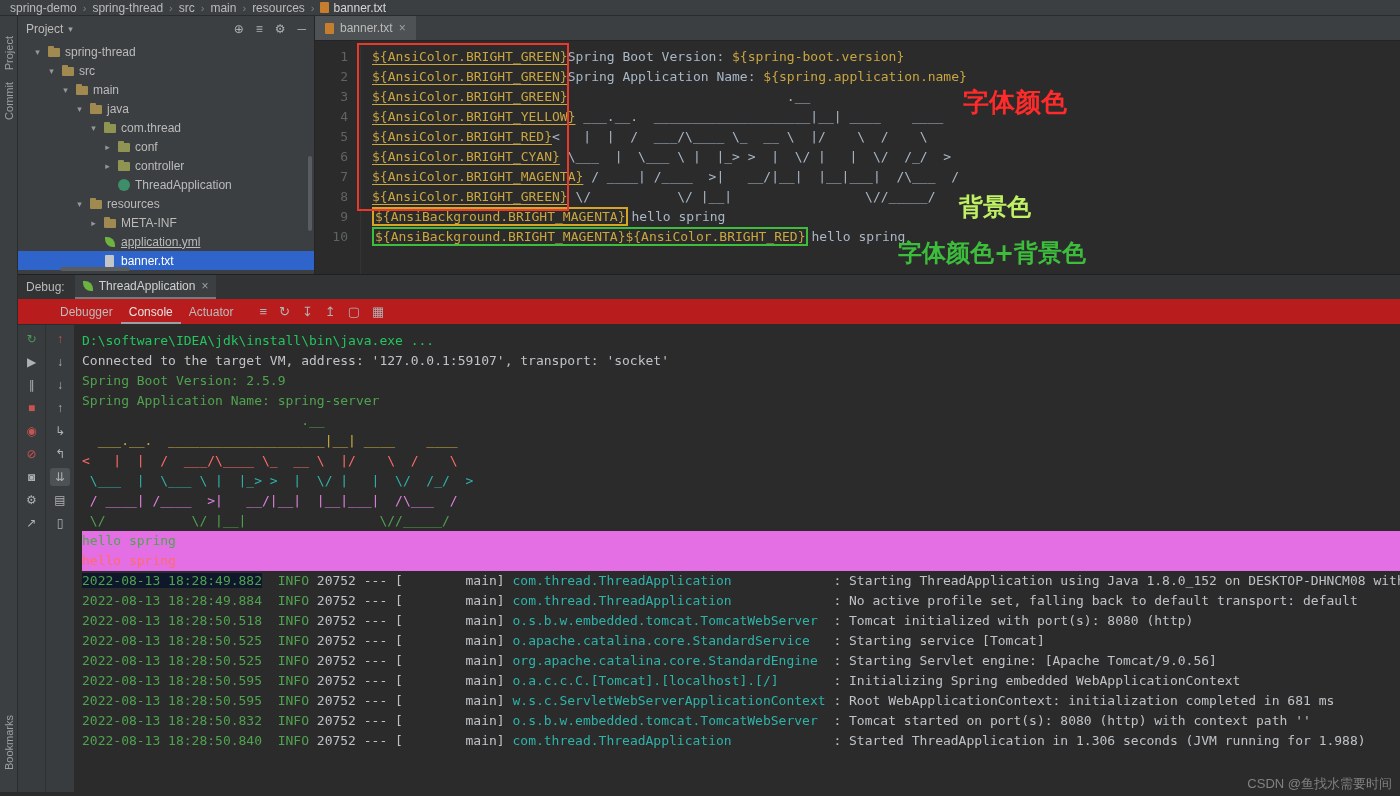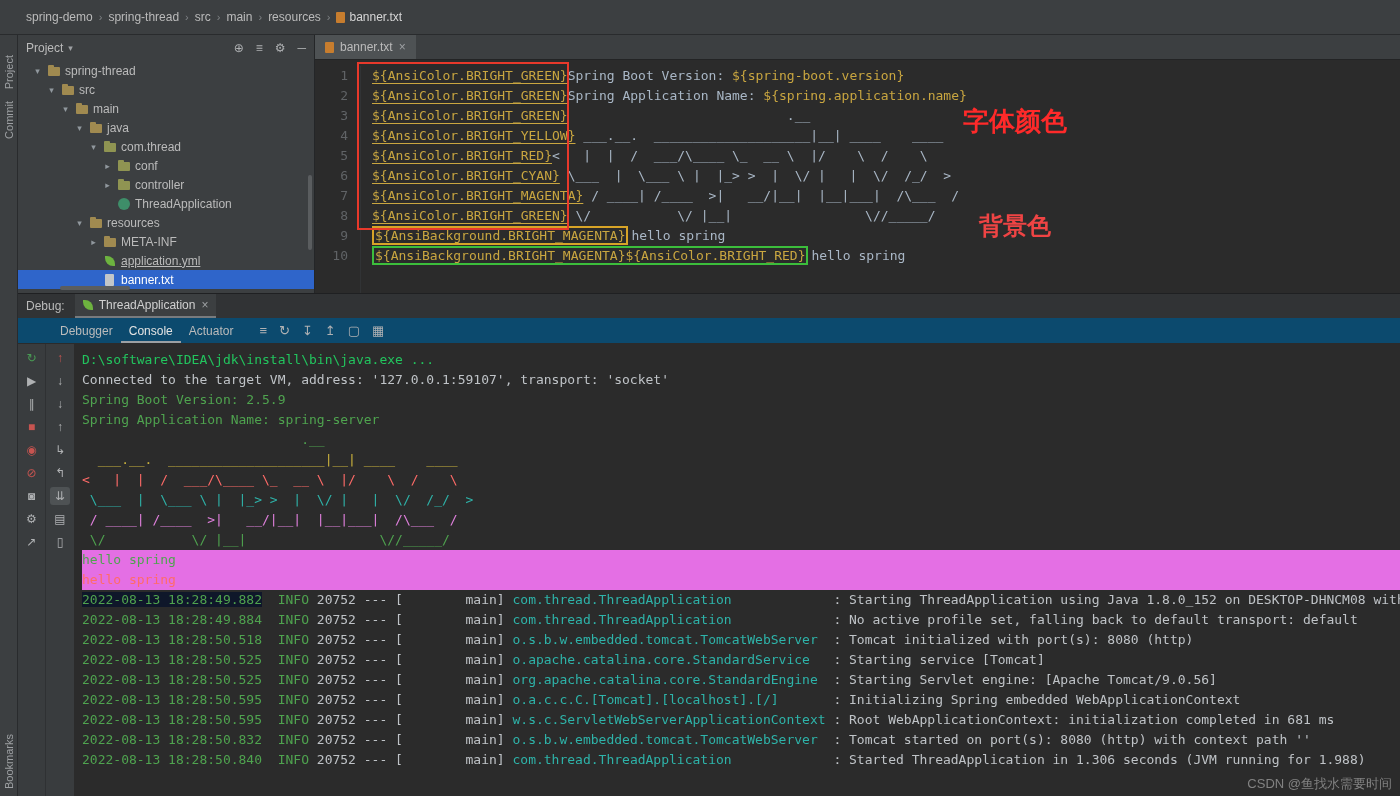--- a/index.html
+++ b/index.html
@@ -1,22 +1,22 @@
 <!DOCTYPE html>
 <html><head>
 <meta charset="utf-8">
 <style>
   *{margin:0;padding:0;box-sizing:border-box}
   html,body{width:1400px;height:796px;overflow:hidden;background:#2B2B2B;
     font-family:"Liberation Sans","DejaVu Sans",sans-serif}
   .app{position:relative;width:1400px;height:796px;font-size:12px;color:#BBBBBB}
 
   
-  .breadcrumbs{height:35px;background:#3C3F41;border-bottom:1px solid #292B2D;
-    display:flex;align-items:center;padding-left:24px;white-space:nowrap}
+  .breadcrumbs{height:16px;background:#3C3F41;border-bottom:1px solid #292B2D;
+    display:flex;align-items:center;padding-left:8px;white-space:nowrap}
   .crumb{display:inline-flex;align-items:center;gap:4px;padding:0 2px;color:#BBBBBB}
   .crumb:last-child{color:#D6D6D6}
   .crumb-sep{color:#7F8386;margin:0 4px;font-size:11px}
   .mini-file-ico{width:9px;height:11px;background:#C77D2E;border-radius:1px;display:inline-block}
 
   
   .body-row{display:flex;height:776px}
   .left-strip{width:18px;background:#3C3F41;border-right:1px solid #292B2D;
     display:flex;flex-direction:column;justify-content:space-between;align-items:center;
     padding:8px 0 10px}
@@ -63,21 +63,21 @@
   .boxG{border:2px solid #3CBE3C;text-decoration:none;padding:0 1px;margin-right:3px}
   .red-box{position:absolute;left:42px;top:2px;width:212px;height:168px;border:2px solid #E8392B;pointer-events:none}
   .annot{position:absolute;font-weight:bold;white-space:nowrap;font-family:"DejaVu Sans",sans-serif}
 
   
   .debug{flex:1;display:flex;flex-direction:column;background:#2B2B2B;border-top:1px solid #1F2022;min-height:0}
   .dheader{height:24px;background:#313335;display:flex;align-items:center;gap:10px;padding-left:8px}
   .dheader-label{color:#BBBBBB}
   .dtab-main{display:flex;align-items:center;gap:6px;height:24px;padding:0 8px;background:#3C3F41;border-bottom:2px solid #787B7E;color:#D0D0D0}
   .leaf{width:10px;height:10px;background:#6DB33F;border-radius:0 80% 0 80%;display:inline-block}
-  .dtoolbar{height:26px;background:#0c4a6e;border-bottom:1px solid #2B2B2B;display:flex;align-items:center;gap:4px;padding-left:34px}
+  .dtoolbar{height:26px;background:#b91c1c;border-bottom:1px solid #2B2B2B;display:flex;align-items:center;gap:4px;padding-left:34px}
   .dtab{padding:3px 8px;color:#BBBBBB}
   .dtab-active{border-bottom:2px solid #9CA0A4;color:#E3E3E3}
   .tb-icons{display:flex;gap:12px;margin-left:14px;color:#AFB1B3;font-size:13px}
   .dbody{flex:1;display:flex;min-height:0;overflow:hidden}
   .icol{width:28px;background:#393C3E;display:flex;flex-direction:column;align-items:center;padding-top:5px;gap:5px;flex:none}
   .icol1{border-right:1px solid #2F3133}
   .ico{width:20px;height:18px;display:flex;align-items:center;justify-content:center;font-size:12px;border-radius:3px}
   .ico-active{background:#4E5254}
   .dconsole{flex:1;min-width:0;padding:6px 0 0 8px;font:13px/20px "DejaVu Sans Mono",monospace;overflow:hidden}
   .crow{height:20px;white-space:pre}
@@ -230,21 +230,22 @@
                 <div class="gnum">5</div>
                 <div class="gnum">6</div>
                 <div class="gnum">7</div>
                 <div class="gnum">8</div>
                 <div class="gnum">9</div>
                 <div class="gnum">10</div>
               </div>
             <div class="ecode" id="ecode"><div class="eline"><span class="tok">${AnsiColor.BRIGHT_GREEN}</span><span class="etxt">Spring Boot Version: </span><span class="gold">${spring-boot.version}</span></div><div class="eline"><span class="tok">${AnsiColor.BRIGHT_GREEN}</span><span class="etxt">Spring Application Name: </span><span class="gold">${spring.application.name}</span></div><div class="eline"><span class="tok">${AnsiColor.BRIGHT_GREEN}</span><span class="etxt">                            .__</span></div><div class="eline"><span class="tok">${AnsiColor.BRIGHT_YELLOW}</span><span class="etxt"> ___.__.  ____________________|__| ____    ____</span></div><div class="eline"><span class="tok">${AnsiColor.BRIGHT_RED}</span><span class="etxt">&lt;   |  |  /  ___/\____ \_  __ \  |/    \  /    \</span></div><div class="eline"><span class="tok">${AnsiColor.BRIGHT_CYAN}</span><span class="etxt"> \___  |  \___ \ |  |_&gt; &gt;  |  \/ |   |  \/  /_/  &gt;</span></div><div class="eline"><span class="tok">${AnsiColor.BRIGHT_MAGENTA}</span><span class="etxt"> / ____| /____  &gt;|   __/|__|  |__|___|  /\___  /</span></div><div class="eline"><span class="tok">${AnsiColor.BRIGHT_GREEN}</span><span class="etxt"> \/           \/ |__|                 \//_____/</span></div><div class="eline"><span class="tok boxY">${AnsiBackground.BRIGHT_MAGENTA}</span><span class="etxt">hello spring</span></div><div class="eline"><span class="tok boxG">${AnsiBackground.BRIGHT_MAGENTA}${AnsiColor.BRIGHT_RED}</span><span class="etxt">hello spring</span></div></div>
             <div class="red-box"></div>
           <div class="annot" style="left: 648px; top: 44px; color: rgb(255, 42, 42); font-size: 26px;">字体颜色</div>
-              <div class="annot" style="left: 664px; top: 150px; color: #ef4444; font-size: 24px;">背景色</div>
+              <div class="annot" style="left: 644px; top: 150px; color: #bef264; font-size: 24px;">背景色</div>
+              <div class="annot" style="left: 583px; top: 196px; color: rgb(60, 190, 60); font-size: 24px;">字体颜色+背景色</div>
             </div>
         </div>
 
       </div>
 
       <div class="debug">
         <div class="dheader">
           <span class="dheader-label">Debug:</span>
           <span class="dtab-main">
             <span class="leaf"></span>

